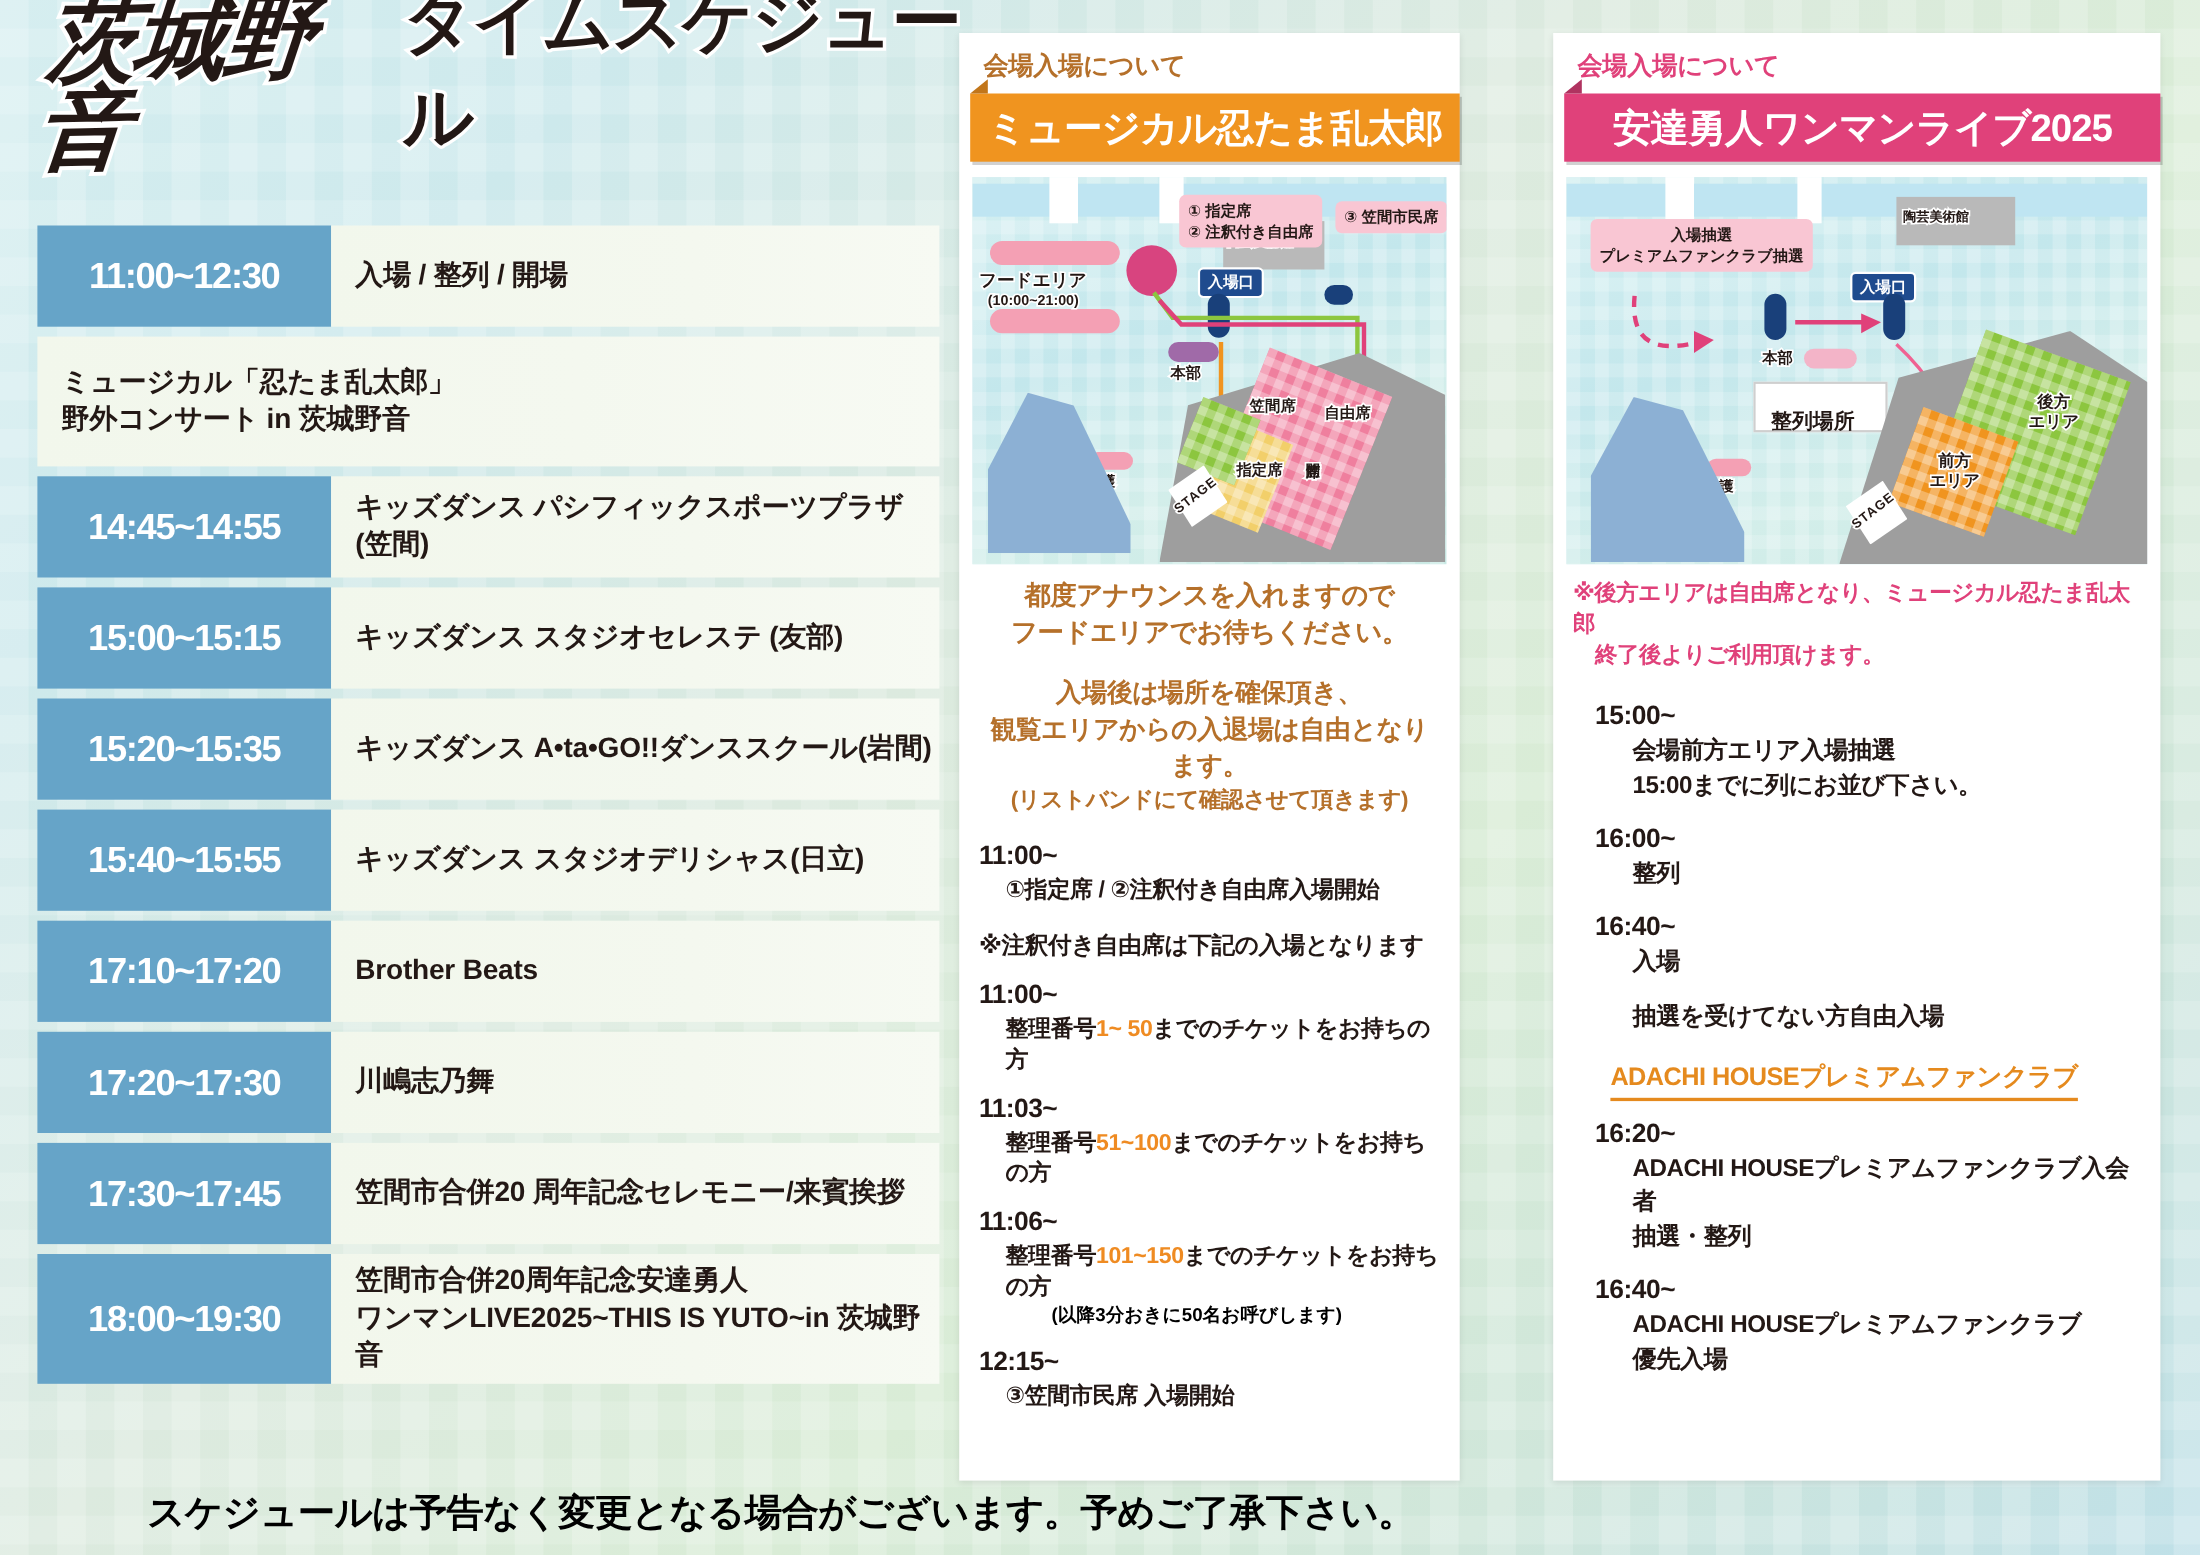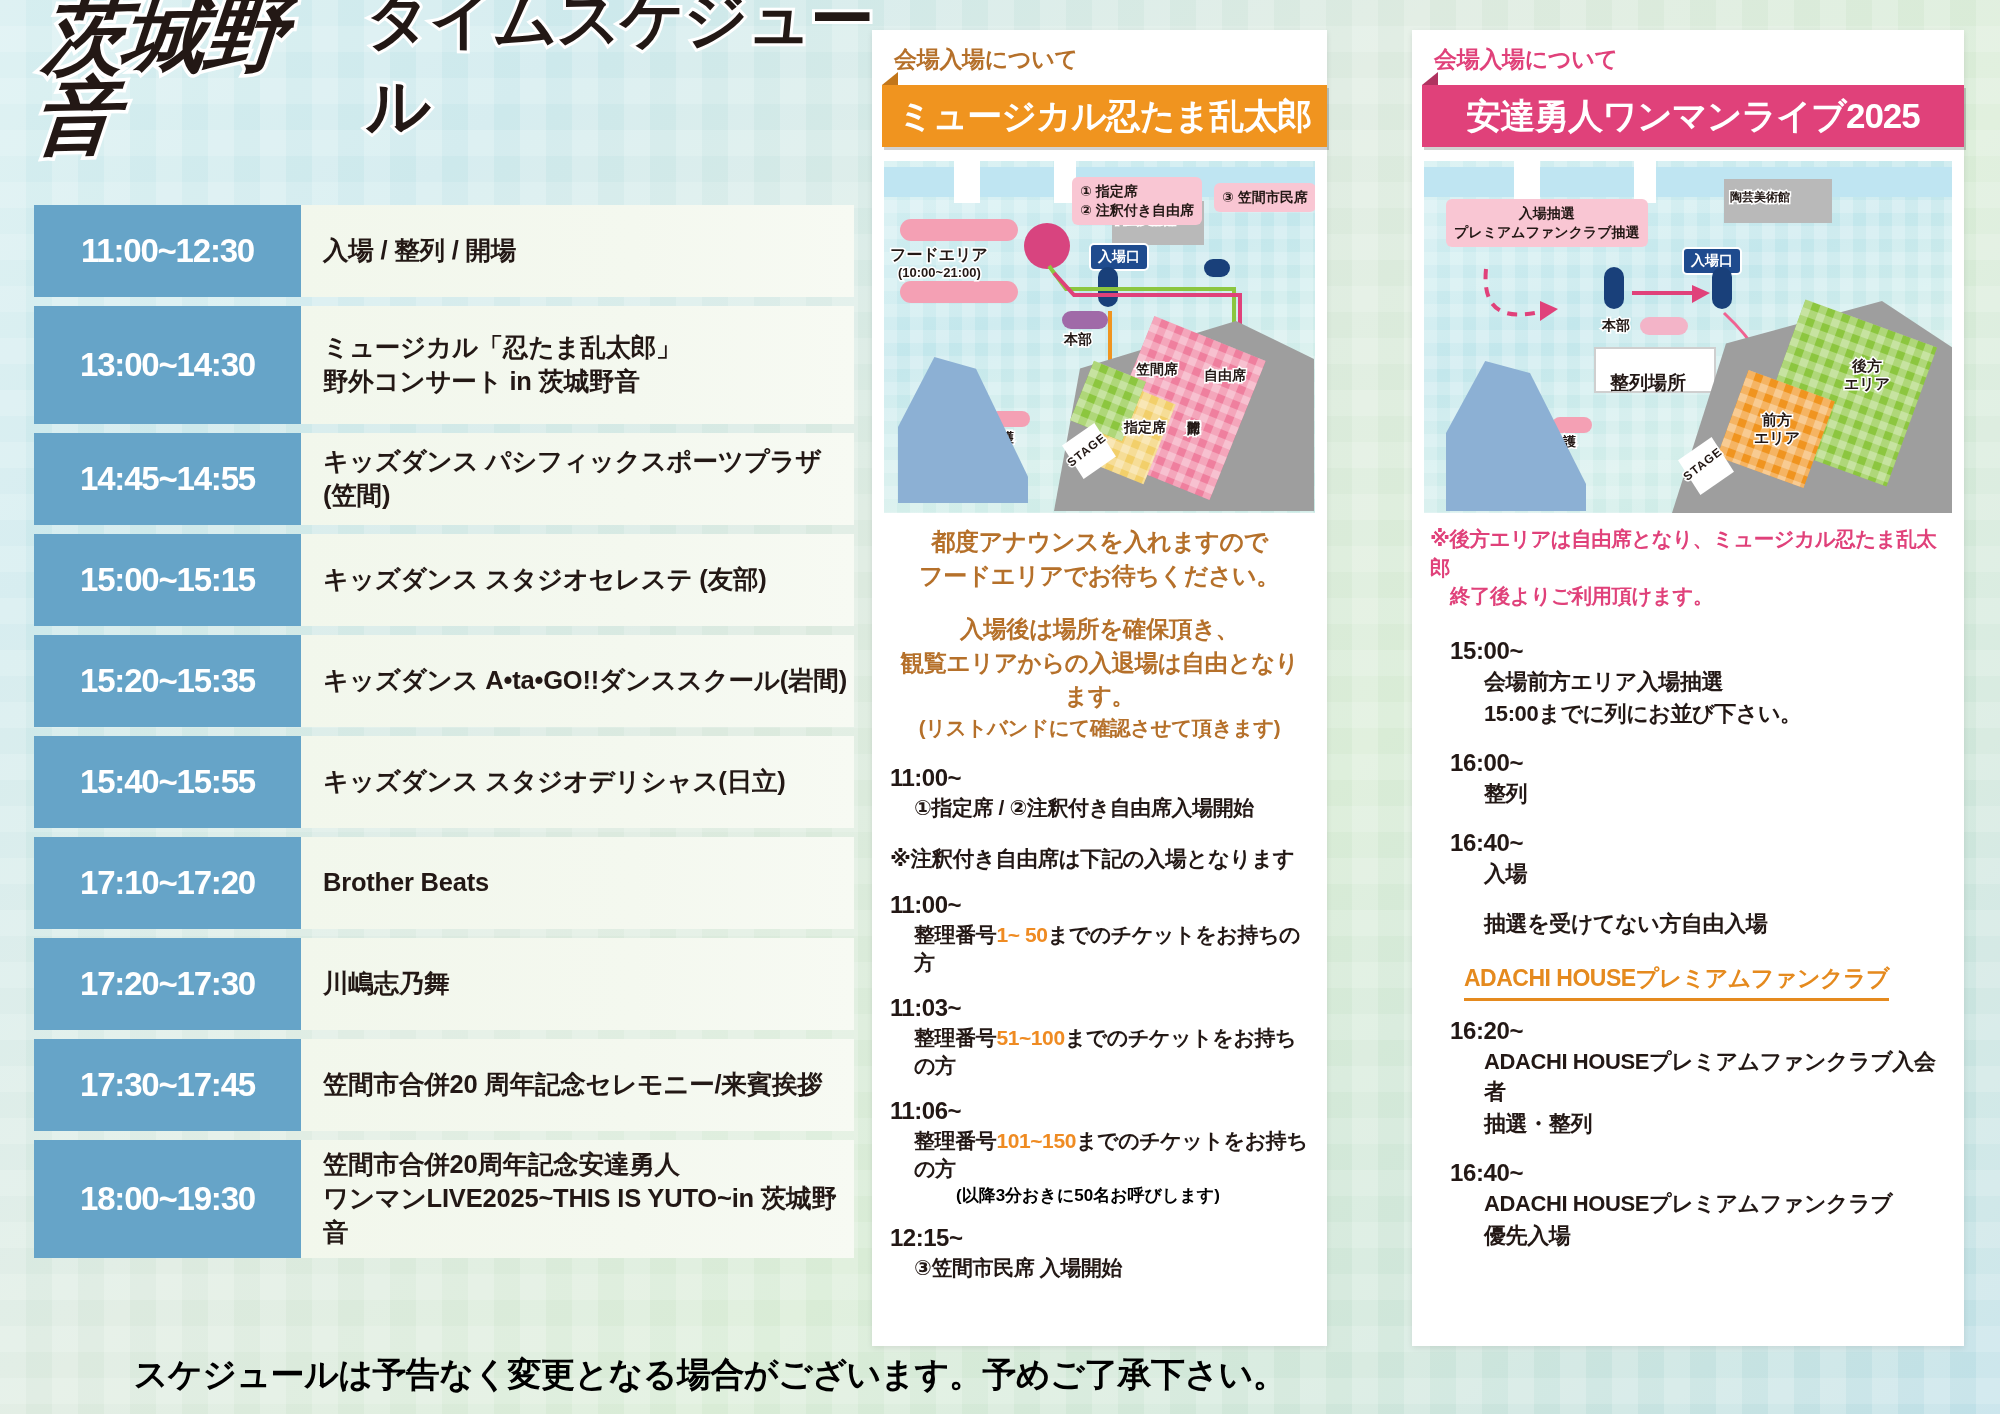--- a/index.html
+++ b/index.html
@@ -160,21 +160,20 @@
   <div id="schedule">
       <div class="srow" style="height: 92px;">
         <div class="stime">11:00~12:30</div>
         <div class="sdesc">
           <div>
             <span>入場 / 整列 / 開場</span>
           </div>
         </div>
       </div>
       <div class="srow" style="height: 118px;">
-        <div class="stime">13:00~14:30</div>
         <div class="sdesc">
           <div>
             <span>ミュージカル「忍たま乱太郎」</span>
             <span>野外コンサート in 茨城野音</span>
           </div>
         </div>
       </div>
       <div class="srow" style="height: 92px;">
         <div class="stime">14:45~14:55</div>
         <div class="sdesc">

